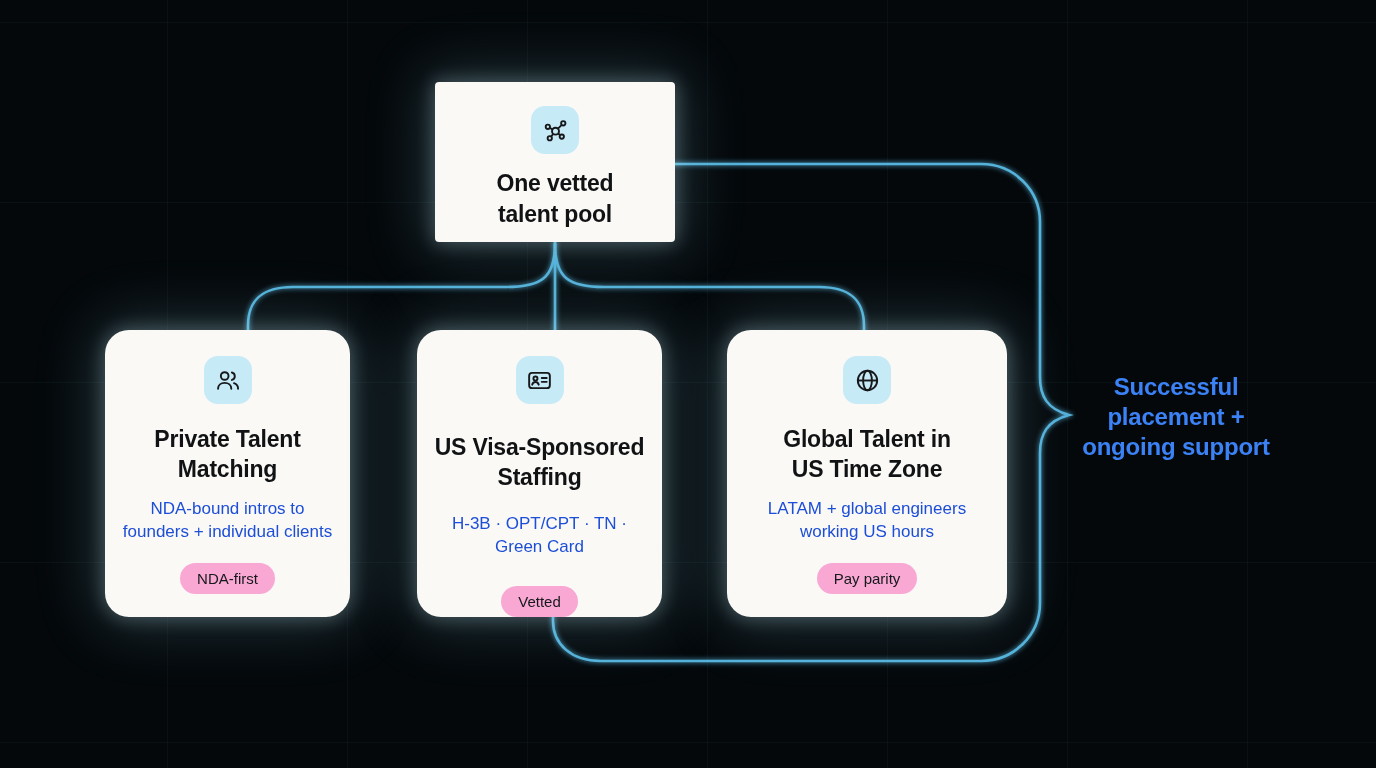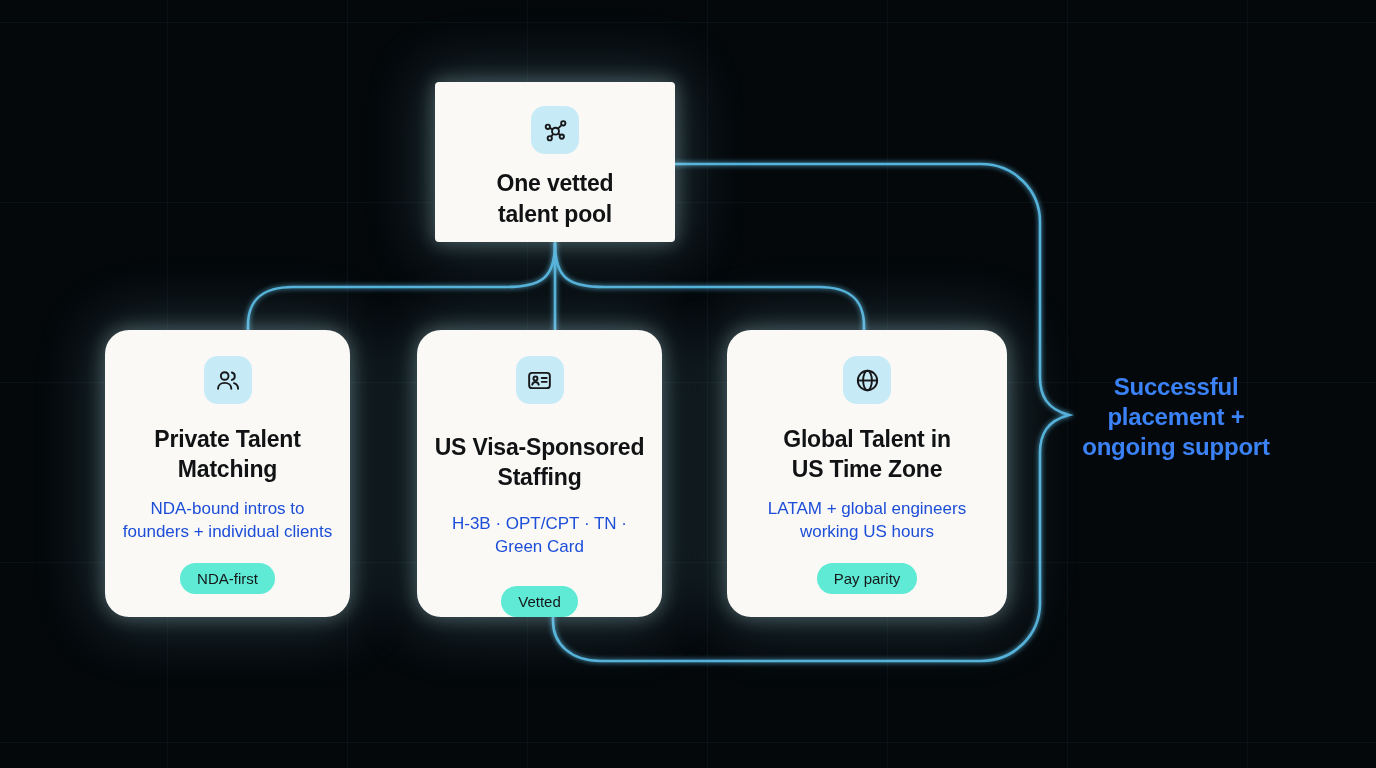--- a/index.html
+++ b/index.html
@@ -92,21 +92,21 @@
   .desc {
     margin-top: 13px;
     font-size: 17px;
     line-height: 23px;
     color: #1d4ed8;
     white-space: pre-line;
   }
 
   .badge {
     margin-top: 20px;
-    background: #5eead4;
+    background: #f9a8d4;
     color: #15181a;
     font-size: 15px;
     line-height: 15px;
     padding: 8px 17px;
     border-radius: 16px;
   }
 
   .outcome {
     position: absolute;
     left: 1072px; top: 372px;

